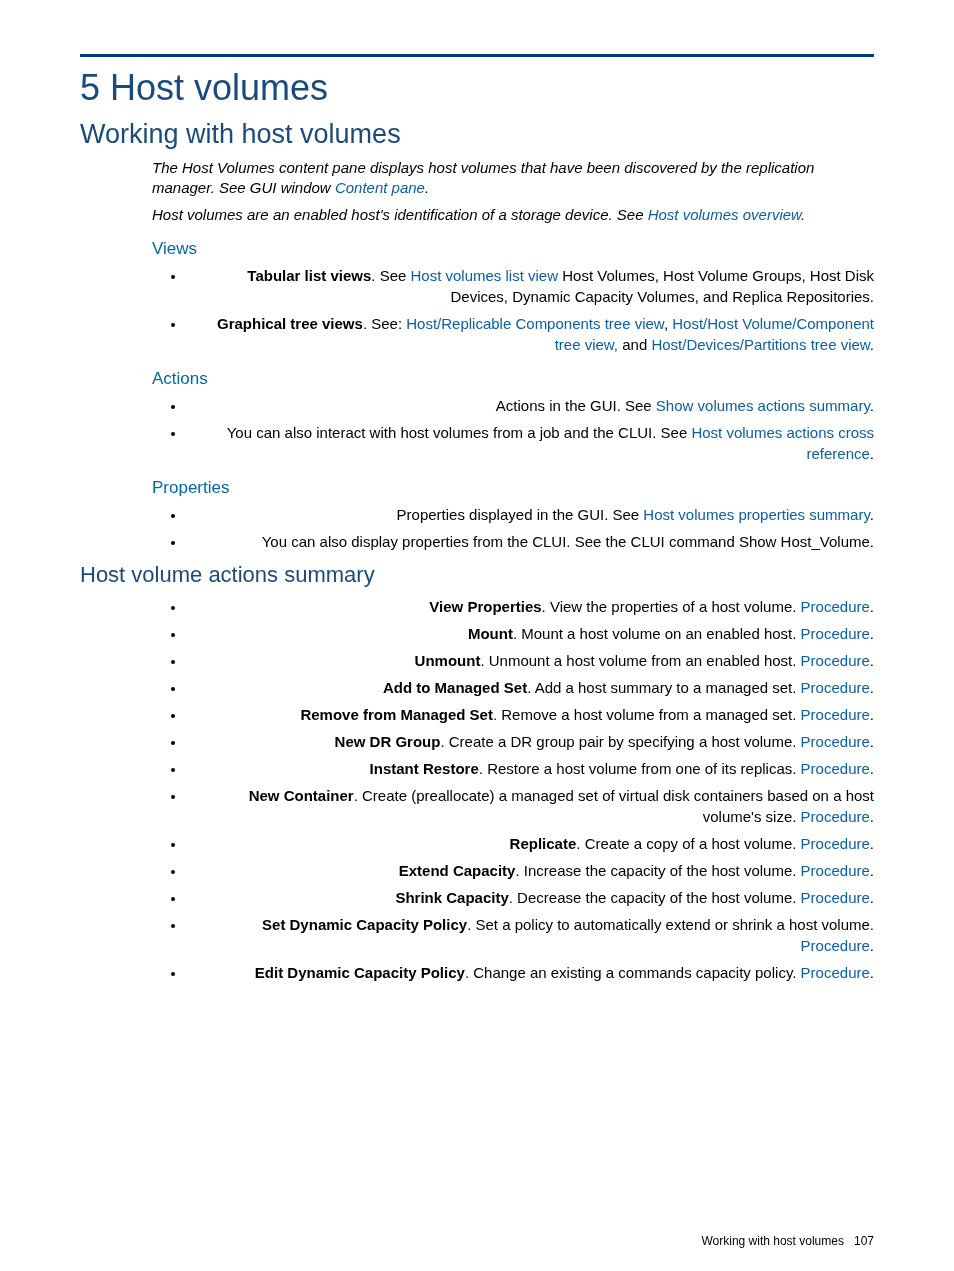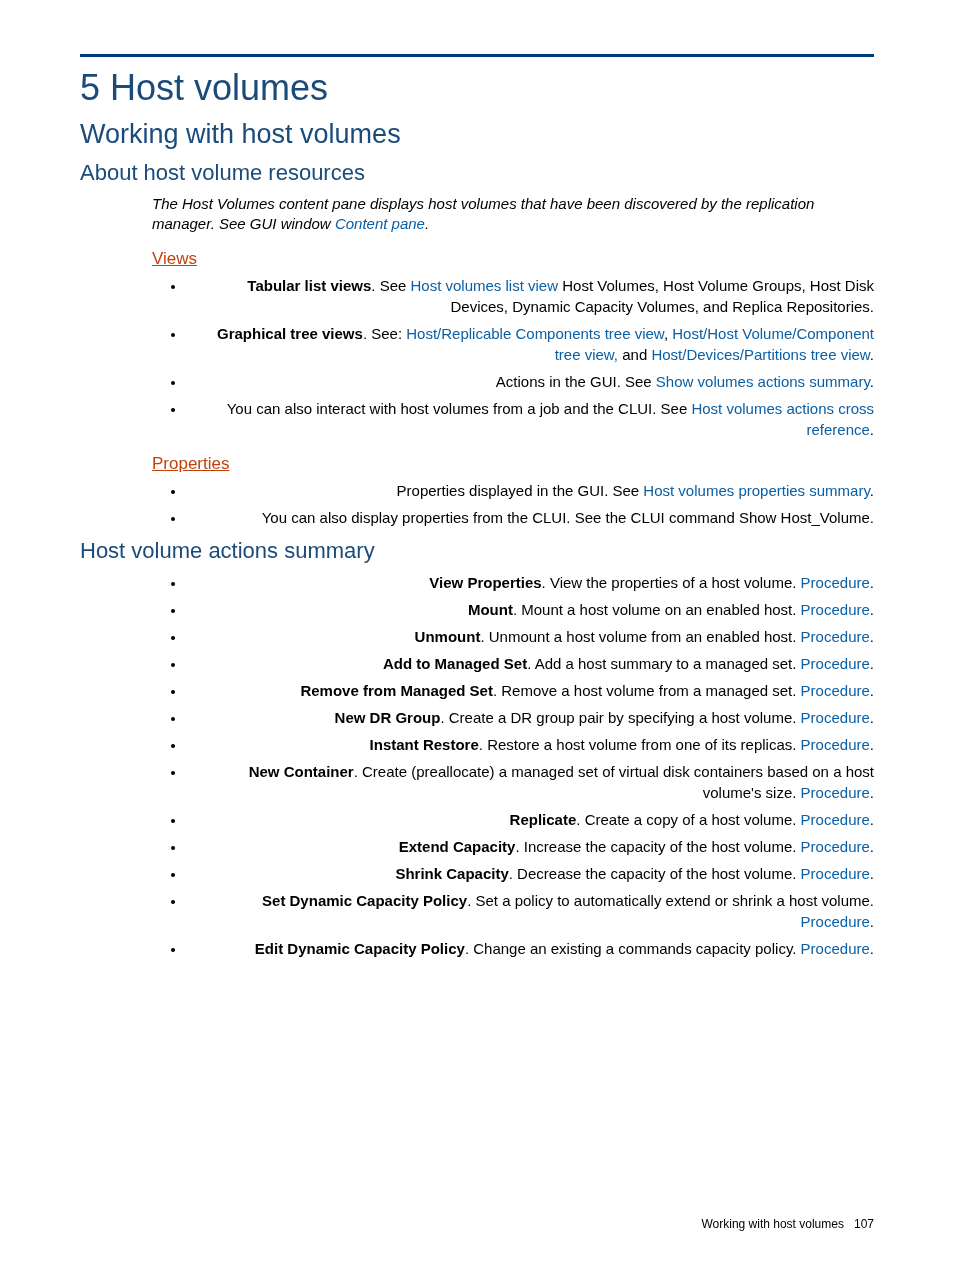--- a/index.html
+++ b/index.html
@@ -39,24 +39,23 @@
   h3.subsection {
     font-family: "Trebuchet MS", "Segoe UI", Arial, sans-serif;
     font-weight: 300;
     color: #1a4b7a;
     font-size: 22px;
     margin: 10px 0 8px 0;
   }
   h4.subsub {
     font-family: "Trebuchet MS", "Segoe UI", Arial, sans-serif;
     font-weight: 400;
-    color: #c2410c;
+    color: #0369a1;
     font-size: 17px;
     margin: 14px 0 6px 72px;
-    text-decoration: underline;
   }
   .bodytext {
     font-family: "Trebuchet MS", Arial, sans-serif;
     font-size: 15px;
     line-height: 1.35;
     margin: 6px 0 6px 72px;
     font-weight: 300;
     font-style: italic;
   }
   ul.blist {
@@ -71,52 +70,55 @@
     line-height: 1.4;
     margin: 6px 0;
     font-weight: 300;
     padding-left: 4px;
   }
   ul.blist li::marker { color:#000; font-size: 13px; }
   .link { color: #0a5fa5; }
   .bold { font-weight: 700; }
   .footer {
     position: absolute;
-    bottom: 40px;
+    bottom: 23px;
     right: 80px;
     font-family: "Trebuchet MS", Arial, sans-serif;
     font-size: 12px;
     font-weight: 300;
   }
 </style>
 </head>
 <body>
 
 <div class="page">
   <div class="topline"></div>
 
   <h1 class="chapter">5 Host volumes</h1>
   <h2 class="section">Working with host volumes</h2>
 
-  <h3 class="subsection">About host volume resources</h3>
 
   <p class="bodytext">
     <span>The Host Volumes content pane displays host volumes that have been discovered by the replication manager. See GUI window </span><span class="link">Content pane</span><span>.</span>
+  </p>
+  <p class="bodytext">
+    <span>Host volumes are an enabled host's identification of a storage device. See </span><span class="link">Host volumes overview</span><span>.</span>
   </p>
 
   <h4 class="subsub">Views</h4>
   <ul class="blist">
     <li>
       <span class="bold">Tabular list views</span><span>. See </span><span class="link">Host volumes list view</span><span> Host Volumes, Host Volume Groups, Host Disk Devices, Dynamic Capacity Volumes, and Replica Repositories.</span>
     </li>
     <li>
       <span class="bold">Graphical tree views</span><span>. See: </span><span class="link">Host/Replicable Components tree view</span><span>, </span><span class="link">Host/Host Volume/Component tree view,</span><span> and </span><span class="link">Host/Devices/Partitions tree view</span><span>.</span>
     </li>
   </ul>
 
+  <h4 class="subsub">Actions</h4>
   <ul class="blist">
     <li>
       <span>Actions in the GUI. See </span><span class="link">Show volumes actions summary</span><span>.</span>
     </li>
     <li>
       <span>You can also interact with host volumes from a job and the CLUI. See </span><span class="link">Host volumes actions cross reference</span><span>.</span>
     </li>
   </ul>
 
   <h4 class="subsub">Properties</h4>

